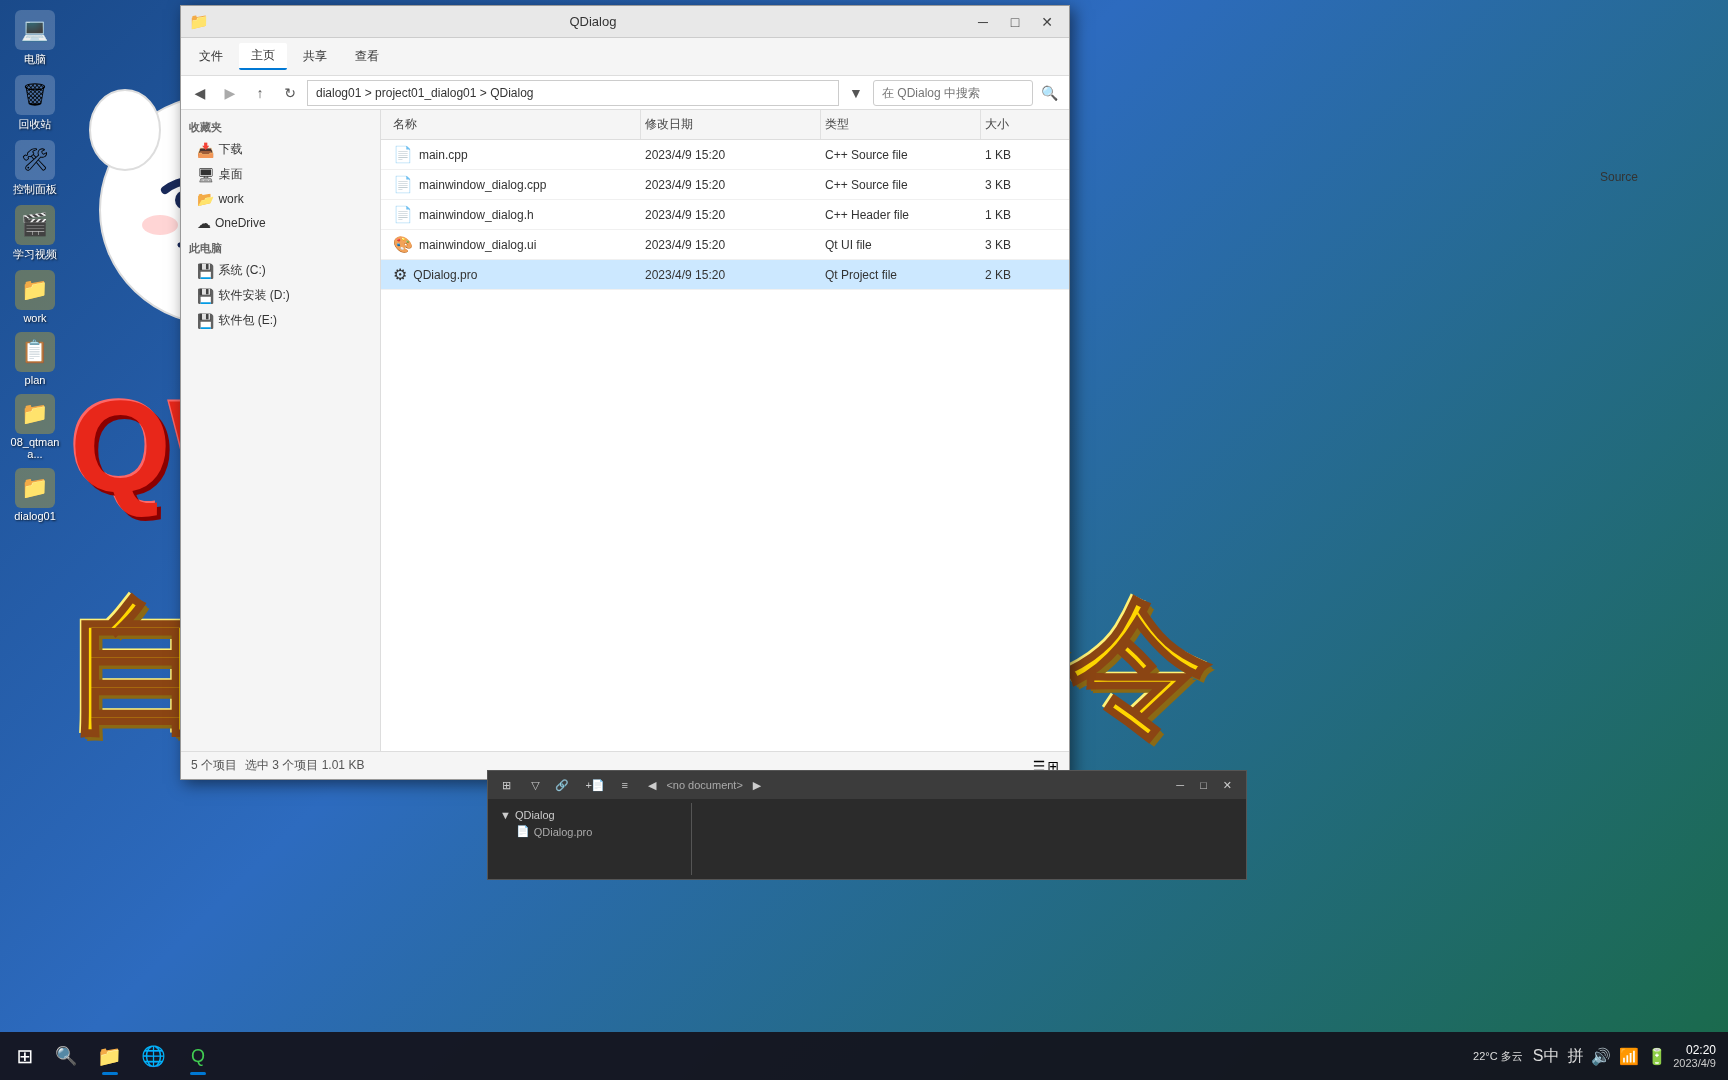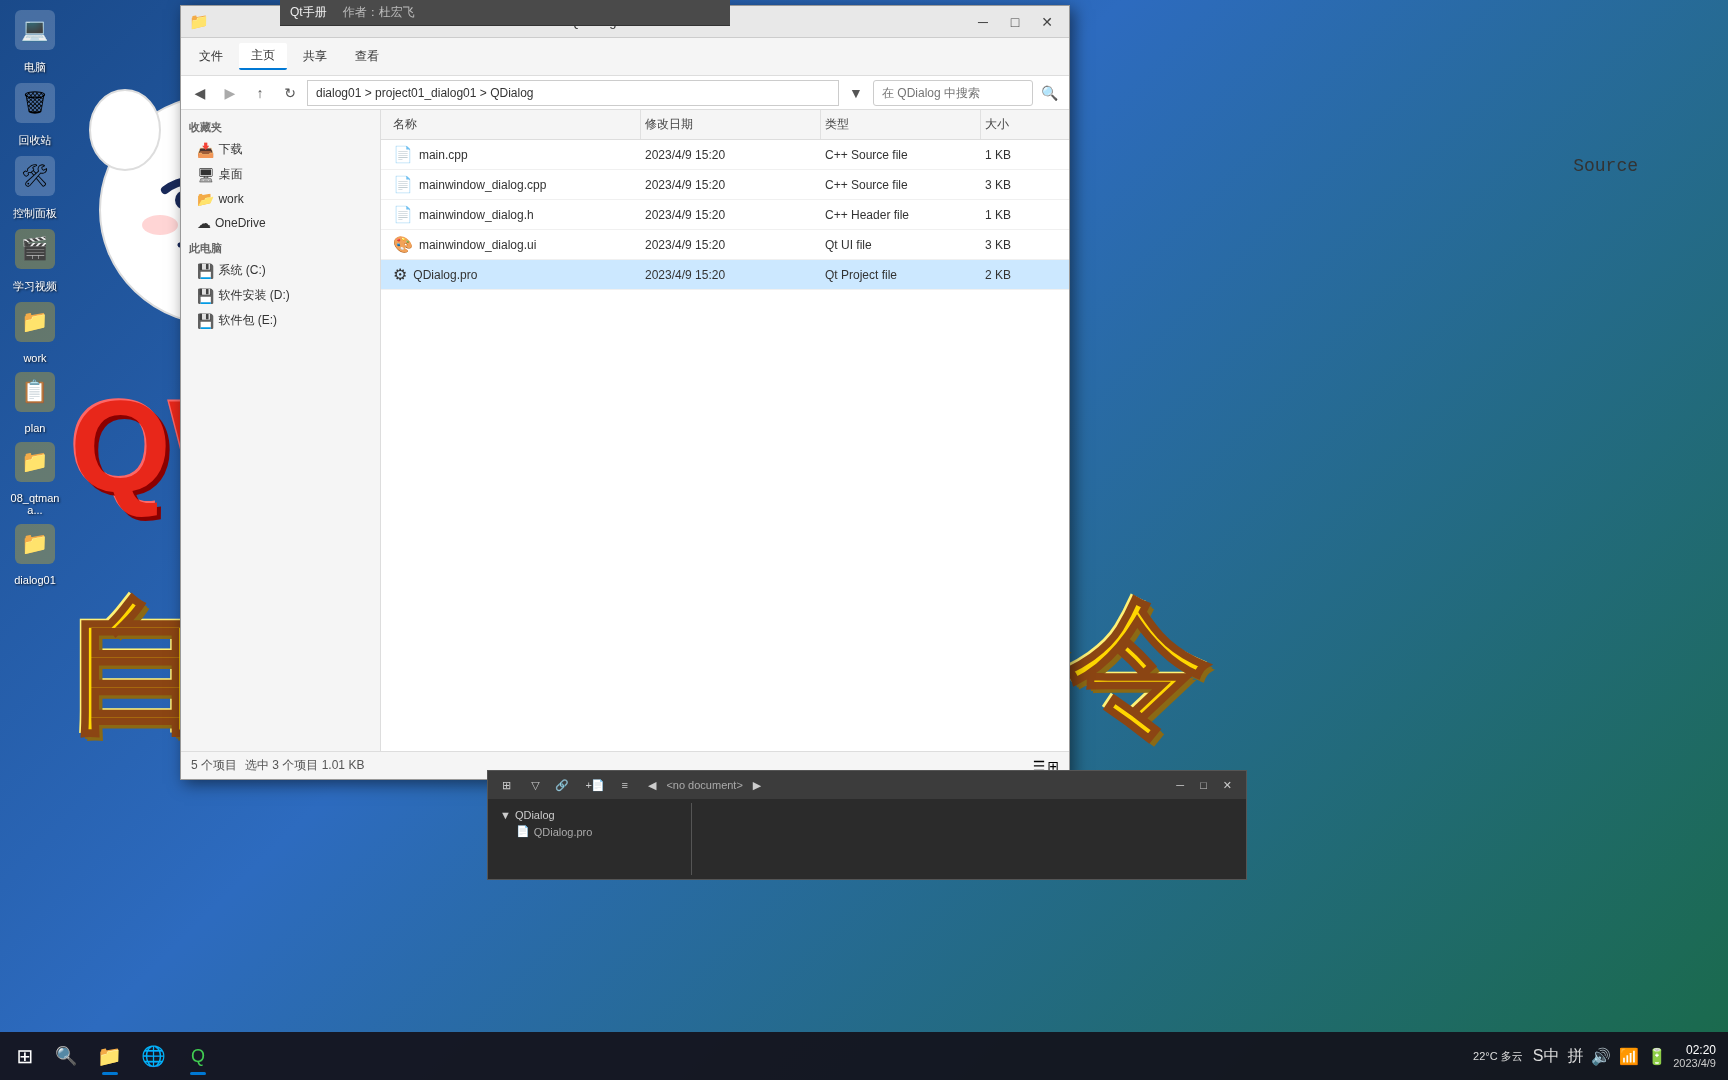--- a/index.html
+++ b/index.html
@@ -46,21 +46,21 @@
       border-radius: 6px;
       display: flex;
       align-items: center;
       justify-content: center;
       font-size: 22px;
     }
     .desktop-icon .icon-label {
       color: white;
       font-size: 11px;
       text-align: center;
-      margin-top: 10px;
+      margin-top: 2px;
       text-shadow: 1px 1px 2px rgba(0,0,0,0.8);
       width: 60px;
       word-break: break-all;
     }
 
     
     .mascot {
       position: absolute;
       left: 65px;
       top: 70px;
@@ -464,25 +464,24 @@
       font-size: 12px;
       color: #eee;
       z-index: 30;
       border-bottom: 1px solid #333;
     }
 
     
     .source-label {
       position: absolute;
       right: 90px;
-      top: 156px;
-      font-size: 18px;
+      top: 170px;
+      font-size: 12px;
       color: #333;
       z-index: 35;
-      font-family: Liberation Mono, monospace;
     }
   </style>
 </head>
 <body>
 
 <div class="desktop">
 
   <div class="desktop-icons">
     <div class="desktop-icon">
       <div class="icon-img" style="background:rgba(255,255,255,0.2);">💻</div>
@@ -541,24 +540,20 @@
       <line x1="350" y1="170" x2="370" y2="170" stroke="#999" stroke-width="2"></line>
       <line x1="350" y1="180" x2="370" y2="180" stroke="#999" stroke-width="2"></line>
     </svg>
     
     <div style="position:absolute;bottom:0;right:0;font-size:12px;color:#444;background:rgba(255,255,255,0.8);padding:2px 6px;border-radius:3px;">... - 20230406</div>
   </div>
 
   <div class="overlay-text-1">QWidget打包</div>
   <div class="overlay-text-2">自动生成打包命令</div>
 
-  <div class="qt-title-outer">
-    <span style="margin-right:16px;">Qt手册</span>
-    <span style="color:#bbb;">作者：杜宏飞</span>
-  </div>
 
   <div class="file-explorer">
 
     <div class="title-bar">
       <span style="font-size:16px;margin-right:8px;">📁</span>
       <span class="title-bar-title">QDialog</span>
       <div class="window-controls">
         <button class="win-btn">─</button>
         <button class="win-btn">□</button>
         <button class="win-btn close">✕</button>

